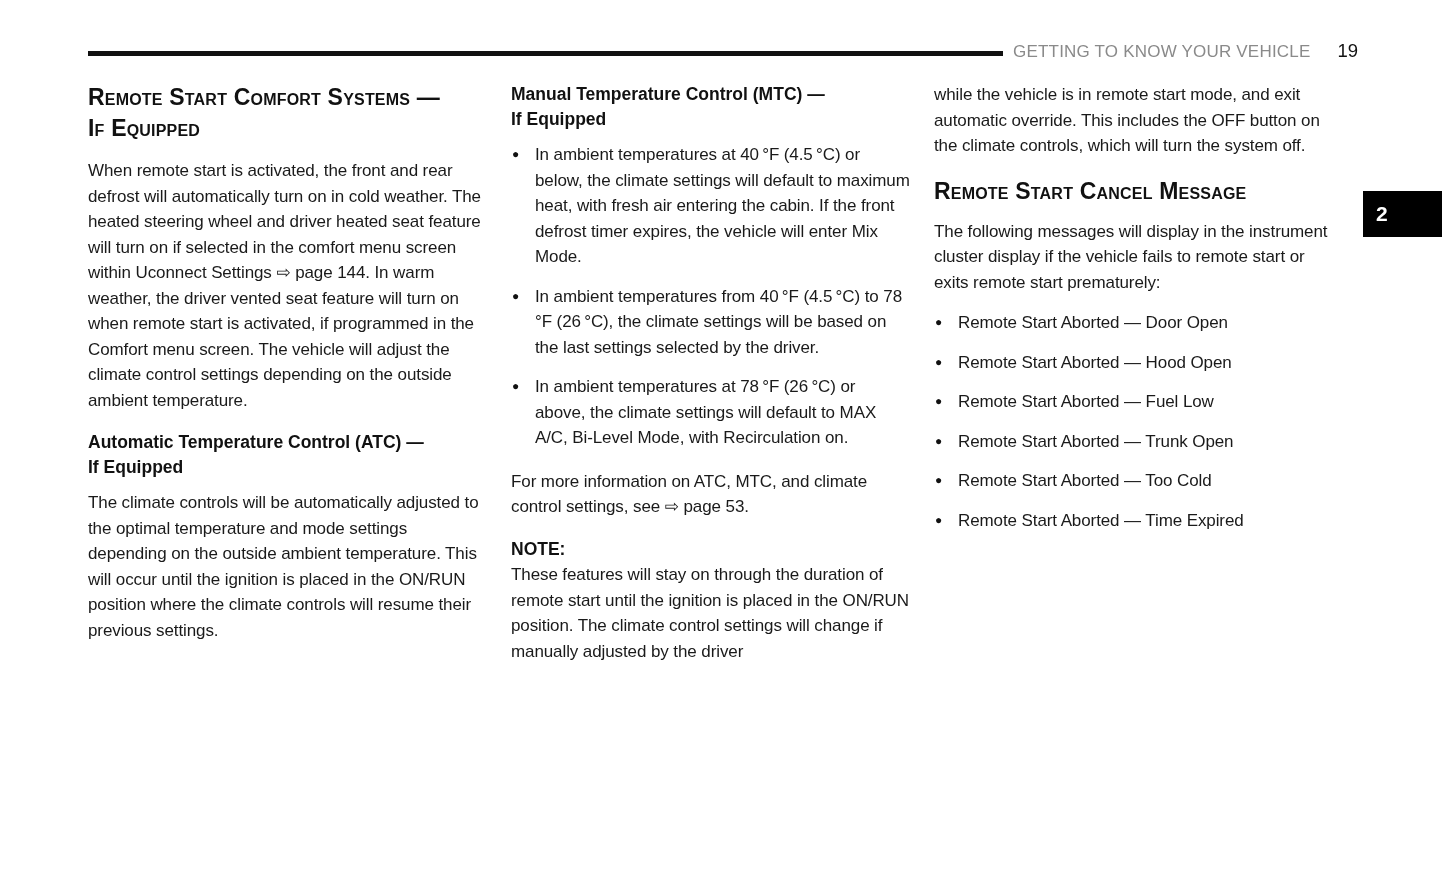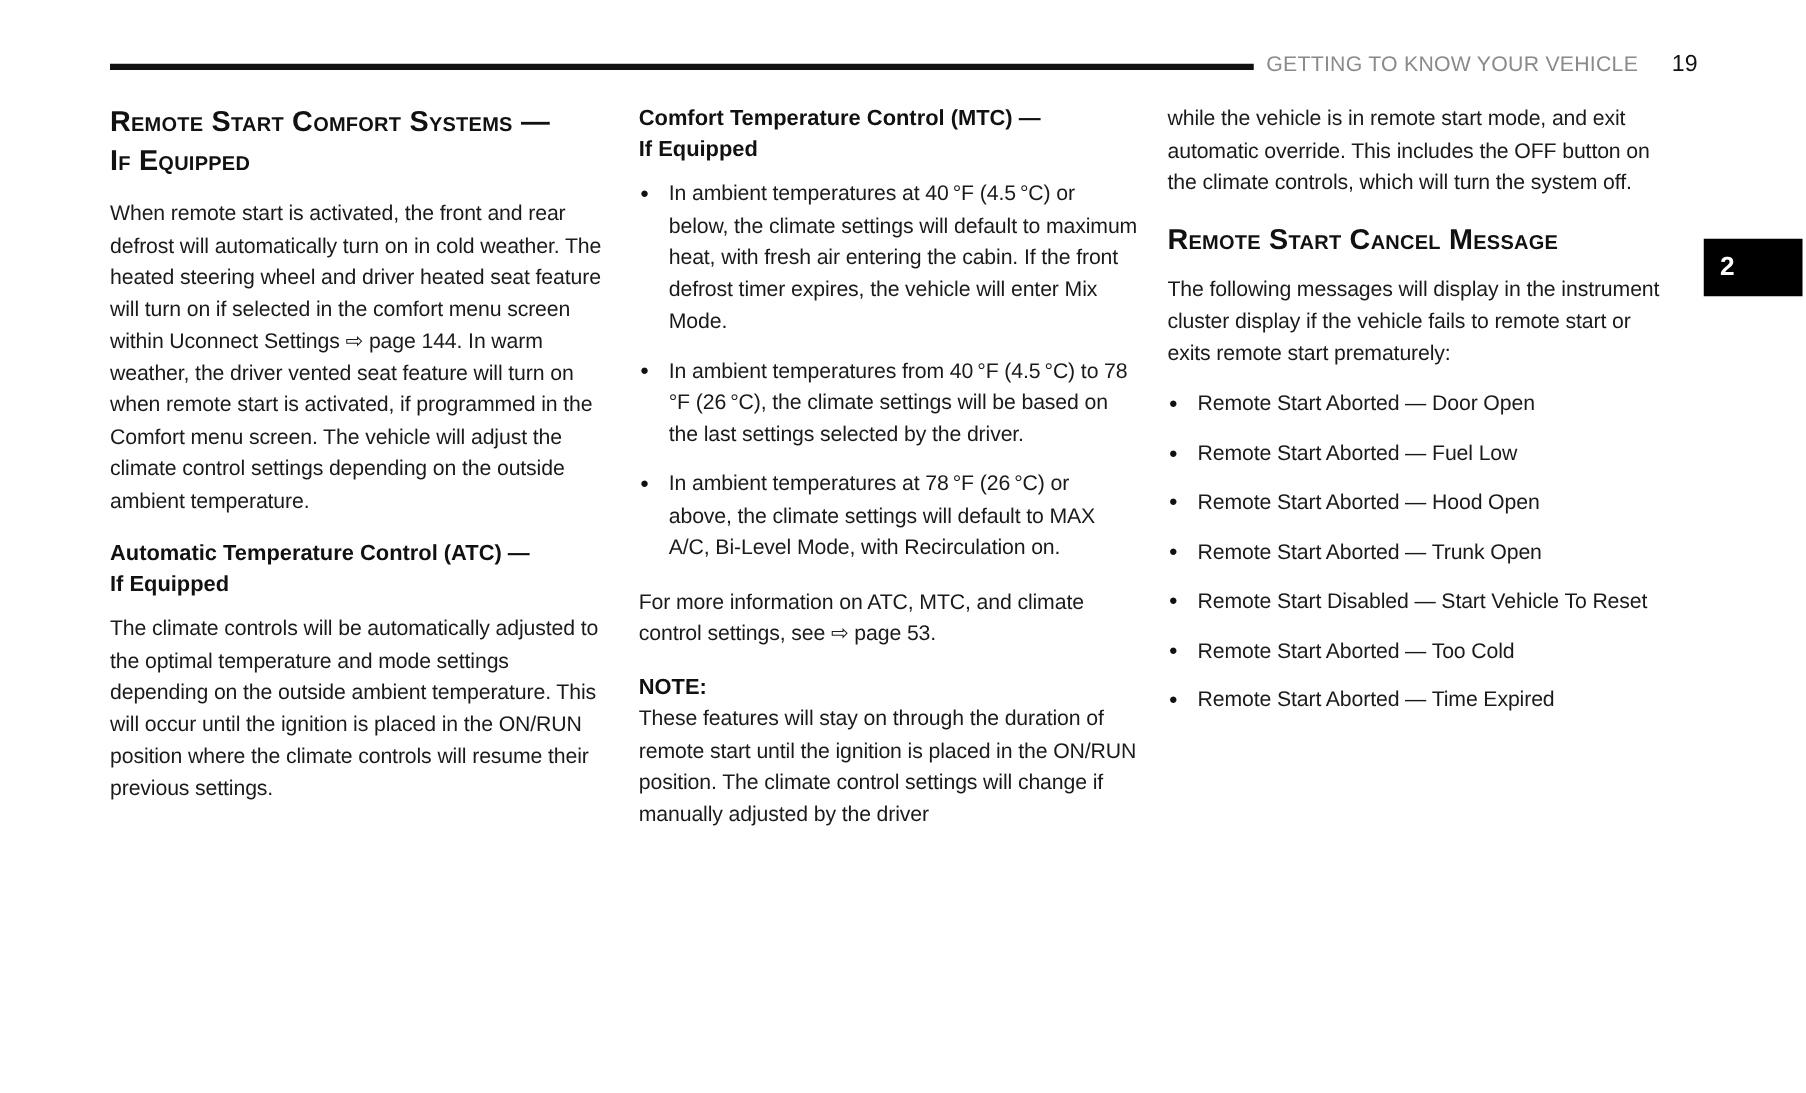--- a/index.html
+++ b/index.html
@@ -138,40 +138,39 @@
   <div class="col">
     <h1 class="sc-heading">Remote Start Comfort Systems —
 If Equipped</h1>
     <p class="body-text">When remote start is activated, the front and rear defrost will automatically turn on in cold weather. The heated steering wheel and driver heated seat feature will turn on if selected in the comfort menu screen within Uconnect Settings ⇨ page 144. In warm weather, the driver vented seat feature will turn on when remote start is activated, if programmed in the Comfort menu screen. The vehicle will adjust the climate control settings depending on the outside ambient temperature.</p>
     <h2 class="sub-heading extra-top">Automatic Temperature Control (ATC) —
 If Equipped</h2>
     <p class="body-text no-gap">The climate controls will be automatically adjusted to the optimal temperature and mode settings depending on the outside ambient temperature. This will occur until the ignition is placed in the ON/RUN position where the climate controls will resume their previous settings.</p>
   </div>
 
   <div class="col">
-    <h2 class="sub-heading">Comfort Temperature Control (MTC) —
+    <h2 class="sub-heading">Manual Temperature Control (MTC) —
 If Equipped</h2>
     <ul class="bullet-list">
       <li>In ambient temperatures at 40 °F (4.5 °C) or below, the climate settings will default to maximum heat, with fresh air entering the cabin. If the front defrost timer expires, the vehicle will enter Mix Mode.</li>
       <li>In ambient temperatures from 40 °F (4.5 °C) to 78 °F (26 °C), the climate settings will be based on the last settings selected by the driver.</li>
       <li>In ambient temperatures at 78 °F (26 °C) or above, the climate settings will default to MAX A/C, Bi-Level Mode, with Recirculation on.</li>
     </ul>
     <p class="body-text">For more information on ATC, MTC, and climate control settings, see ⇨ page 53.</p>
     <h3 class="note-label">NOTE:</h3>
     <p class="body-text no-gap">These features will stay on through the duration of remote start until the ignition is placed in the ON/RUN position. The climate control settings will change if manually adjusted by the driver</p>
   </div>
 
   <div class="col">
     <p class="body-text">while the vehicle is in remote start mode, and exit automatic override. This includes the OFF button on the climate controls, which will turn the system off.</p>
     <h1 class="sc-heading" style="margin-bottom:12px;">Remote Start Cancel Message</h1>
     <p class="body-text" style="margin-bottom:15px;">The following messages will display in the instrument cluster display if the vehicle fails to remote start or exits remote start prematurely:</p>
     <ul class="bullet-list">
       <li>Remote Start Aborted — Door Open</li>
+      <li>Remote Start Aborted — Hood Open</li>
       <li>Remote Start Aborted — Fuel Low</li>
-      <li>Remote Start Aborted — Hood Open</li>
       <li>Remote Start Aborted — Trunk Open</li>
-      <li>Remote Start Disabled — Start Vehicle To Reset</li>
       <li>Remote Start Aborted — Too Cold</li>
       <li>Remote Start Aborted — Time Expired</li>
     </ul>
   </div>
 
 </div>
 
 </body></html>

